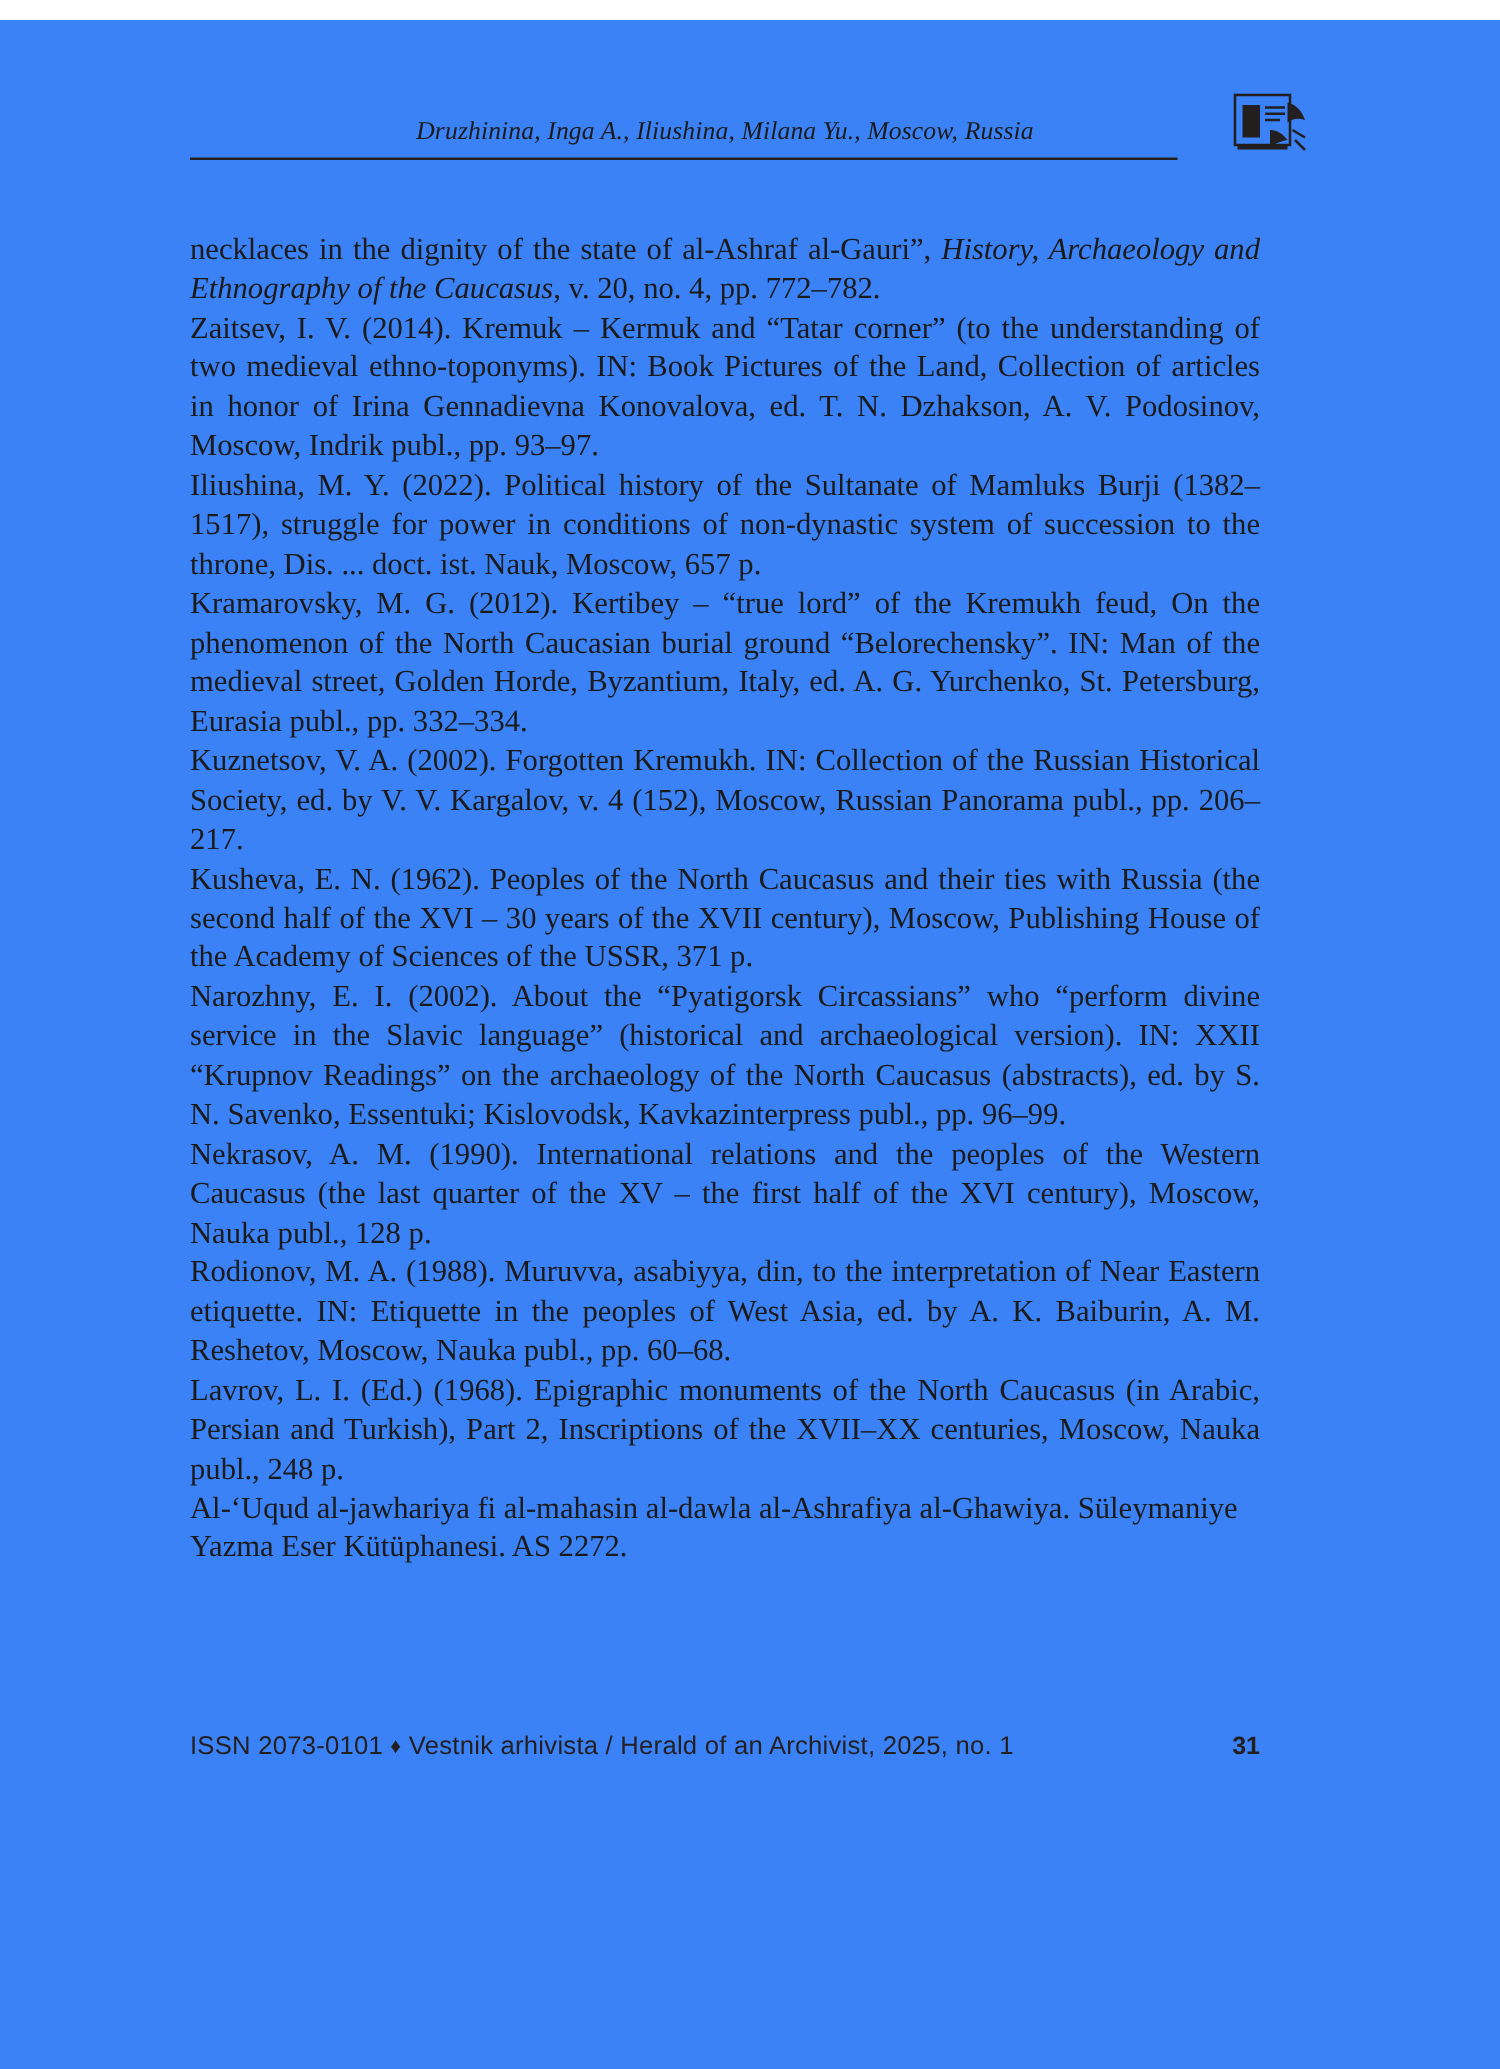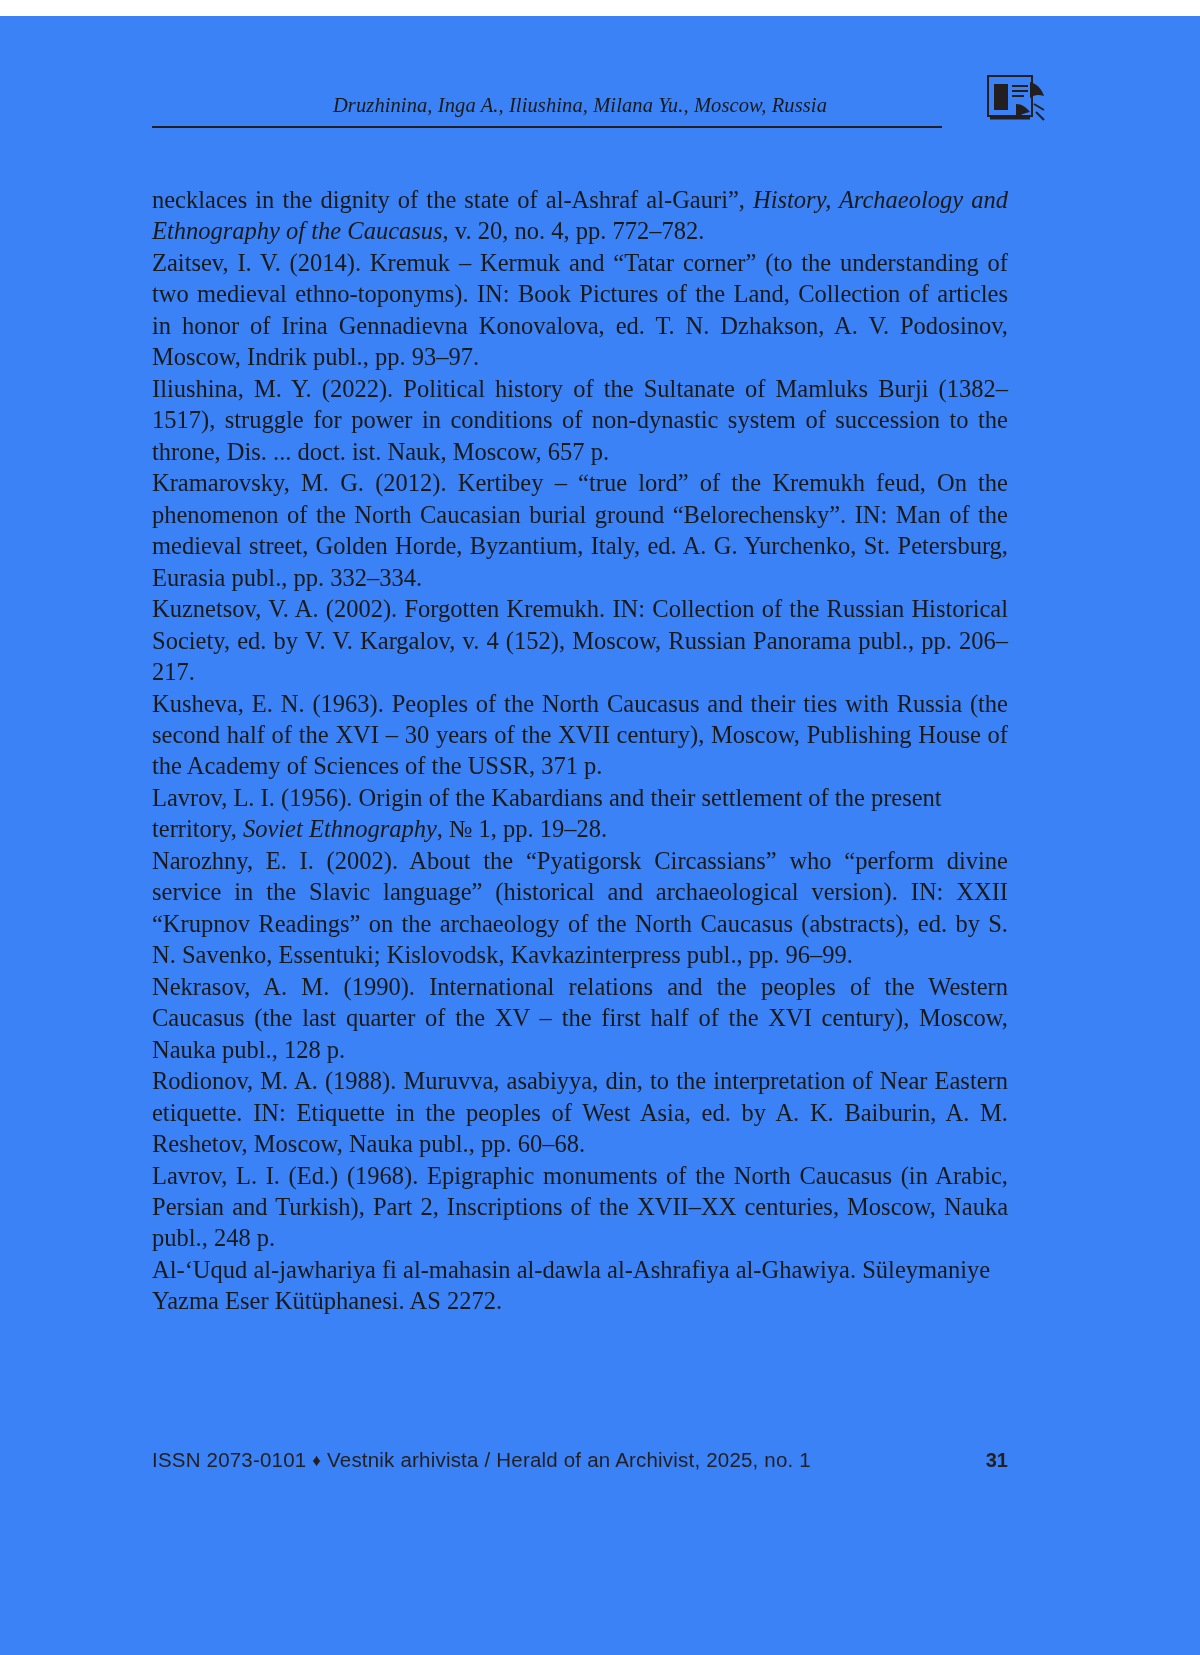--- a/index.html
+++ b/index.html
@@ -71,21 +71,21 @@
     margin: 0;
     hyphens: none;
   }
   .ref i { font-style: italic; }
   .nj { text-align: left; }
 
   
   .footer {
     position: absolute;
     left: 152px;
-    top: 1432px;
+    top: 1369px;
     width: 856px;
     display: flex;
     align-items: baseline;
     justify-content: space-between;
     font-family: "Liberation Sans", sans-serif;
     font-size: 20.5px;
     color: #231f20;
   }
   .footer-left { letter-spacing: 0.2px; }
   .footer-left .dia { font-size: 17px; vertical-align: 1px; }
@@ -113,22 +113,21 @@
     </div>
   </div>
   <div class="header-rule"></div>
 
   <div class="body">
     <p class="ref">necklaces in the dignity of the state of al-Ashraf al-Gauri”, <i>History, Archaeology and Ethnography of the Caucasus</i>, v. 20, no. 4, pp. 772–782.</p>
     <p class="ref">Zaitsev, I. V. (2014). Kremuk – Kermuk and “Tatar corner” (to the understanding of two medieval ethno-toponyms). IN: Book Pictures of the Land, Collection of articles in honor of Irina Gennadievna Konovalova, ed. T. N. Dzhakson, A. V. Podosinov, Moscow, Indrik publ., pp.&nbsp;93–97.</p>
     <p class="ref">Iliushina, M. Y. (2022). Political history of the Sultanate of Mamluks Burji (1382–1517), struggle for power in conditions of non-dynastic system of succession to the throne, Dis. ... doct. ist. Nauk, Moscow, 657 p.</p>
     <p class="ref">Kramarovsky, M. G. (2012). Kertibey – “true lord” of the Kremukh feud, On the phenomenon of the North Caucasian burial ground “Belorechensky”. IN: Man of the medieval street, Golden Horde, Byzantium, Italy, ed. A. G. Yurchenko, St. Petersburg, Eurasia publ., pp. 332–334.</p>
     <p class="ref">Kuznetsov, V. A. (2002). Forgotten Kremukh. IN: Collection of the Russian Historical Society, ed. by V. V. Kargalov, v. 4 (152), Moscow, Russian Panorama publ., pp.&nbsp;206–217.</p>
-    <p class="ref">Kusheva, E. N. (1963). Peoples of the North Caucasus and their ties with Russia (the second half of the XVI – 30 years of the XVII century), Moscow, Publishing House of the Academy of Sciences of the USSR, 371 p.</p>
-    <p class="ref nj">Lavrov, L. I. (1956). Origin of the Kabardians and their settlement of the present territory, <i>Soviet Ethnography</i>, № 1, pp. 19–28.</p>
+    <p class="ref">Kusheva, E. N. (1962). Peoples of the North Caucasus and their ties with Russia (the second half of the XVI – 30 years of the XVII century), Moscow, Publishing House of the Academy of Sciences of the USSR, 371 p.</p>
     <p class="ref">Narozhny, E. I. (2002). About the “Pyatigorsk Circassians” who “perform divine service in the Slavic language” (historical and archaeological version). IN: XXII “Krupnov Readings” on the archaeology of the North Caucasus (abstracts), ed. by S. N. Savenko, Essentuki; Kislovodsk, Kavkazinterpress publ., pp.&nbsp;96–99.</p>
     <p class="ref">Nekrasov, A. M. (1990). International relations and the peoples of the Western Caucasus (the last quarter of the XV – the first half of the XVI century), Moscow, Nauka publ., 128 p.</p>
     <p class="ref">Rodionov, M. A. (1988). Muruvva, asabiyya, din, to the interpretation of Near Eastern etiquette. IN: Etiquette in the peoples of West Asia, ed. by A. K. Baiburin, A. M. Reshetov, Moscow, Nauka publ., pp.&nbsp;60–68.</p>
     <p class="ref">Lavrov, L. I. (Ed.) (1968). Epigraphic monuments of the North Caucasus (in Arabic, Persian and Turkish), Part 2, Inscriptions of the XVII–XX centuries, Moscow, Nauka publ., 248 p.</p>
     <p class="ref nj">Al-‘Uqud al-jawhariya fi al-mahasin al-dawla al-Ashrafiya al-Ghawiya. Süleymaniye Yazma Eser Kütüphanesi. AS 2272.</p>
   </div>
 
   <div class="footer">
     <div class="footer-left">
       <span>ISSN 2073-0101</span>

